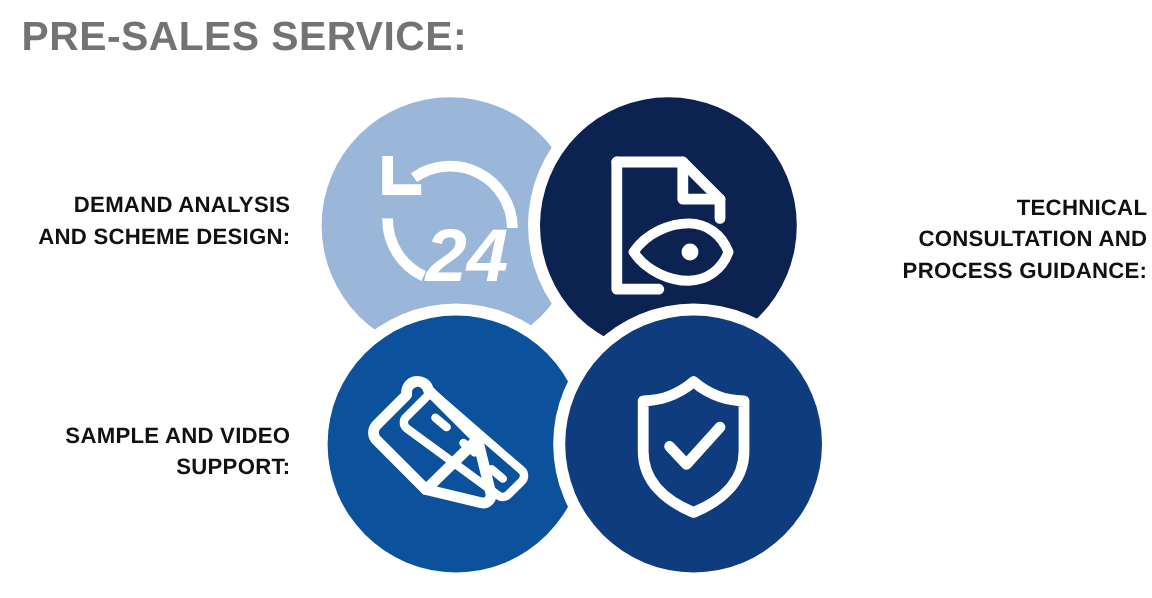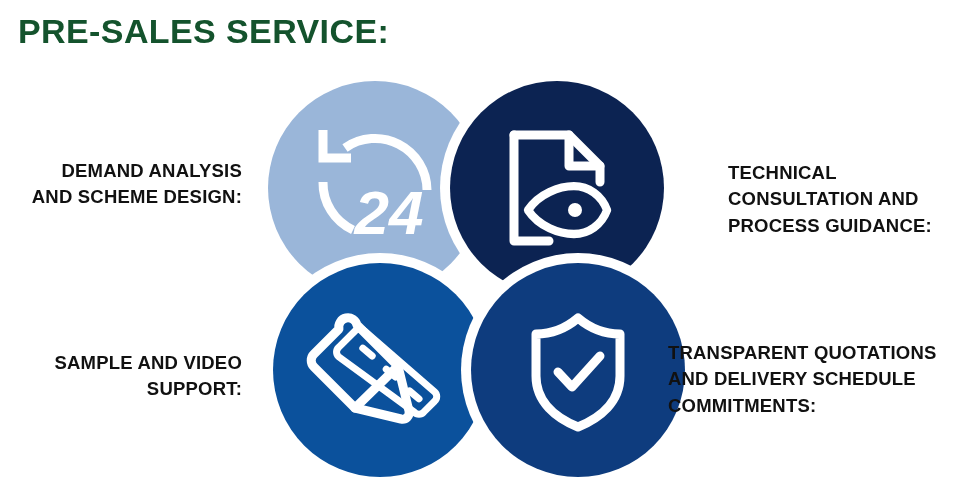--- a/index.html
+++ b/index.html
@@ -23,21 +23,21 @@
   }
 
   
   .title {
     position: absolute;
     left: 18px;
     top: 12px;
     font-size: 34px;
     font-weight: 700;
     letter-spacing: 0.4px;
-    color: #14532d;
+    color: #737373;
     white-space: nowrap;
     line-height: 1.15;
   }
 
   
   .cluster {
     position: absolute;
     left: 255px;
     top: 70px;
     width: 430px;
@@ -55,21 +55,21 @@
   .label {
     position: absolute;
     color: #111111;
     font-size: 18.5px;
     font-weight: 700;
     letter-spacing: 0.2px;
     line-height: 1.42;
     white-space: pre-line;
   }
   .label.right-align { text-align: right; }
-  .label.left-align  { text-align: left; }
+  .label.left-align  { text-align: right; }
 
   #label-demand {
     right: 718px;
     top: 158px;
     width: 250px;
   }
   #label-technical {
     left: 728px;
     top: 160px;
     width: 228px;
@@ -170,17 +170,14 @@
   <div class="label right-align" id="label-demand">DEMAND ANALYSIS
 AND SCHEME DESIGN:</div>
 
   <div class="label left-align" id="label-technical">TECHNICAL
 CONSULTATION AND
 PROCESS GUIDANCE:</div>
 
   <div class="label right-align" id="label-sample">SAMPLE AND VIDEO
 SUPPORT:</div>
 
-  <div class="label left-align" id="label-transparent">TRANSPARENT QUOTATIONS
-AND DELIVERY SCHEDULE
-COMMITMENTS:</div>
 
 </div>
 
 </body></html>

